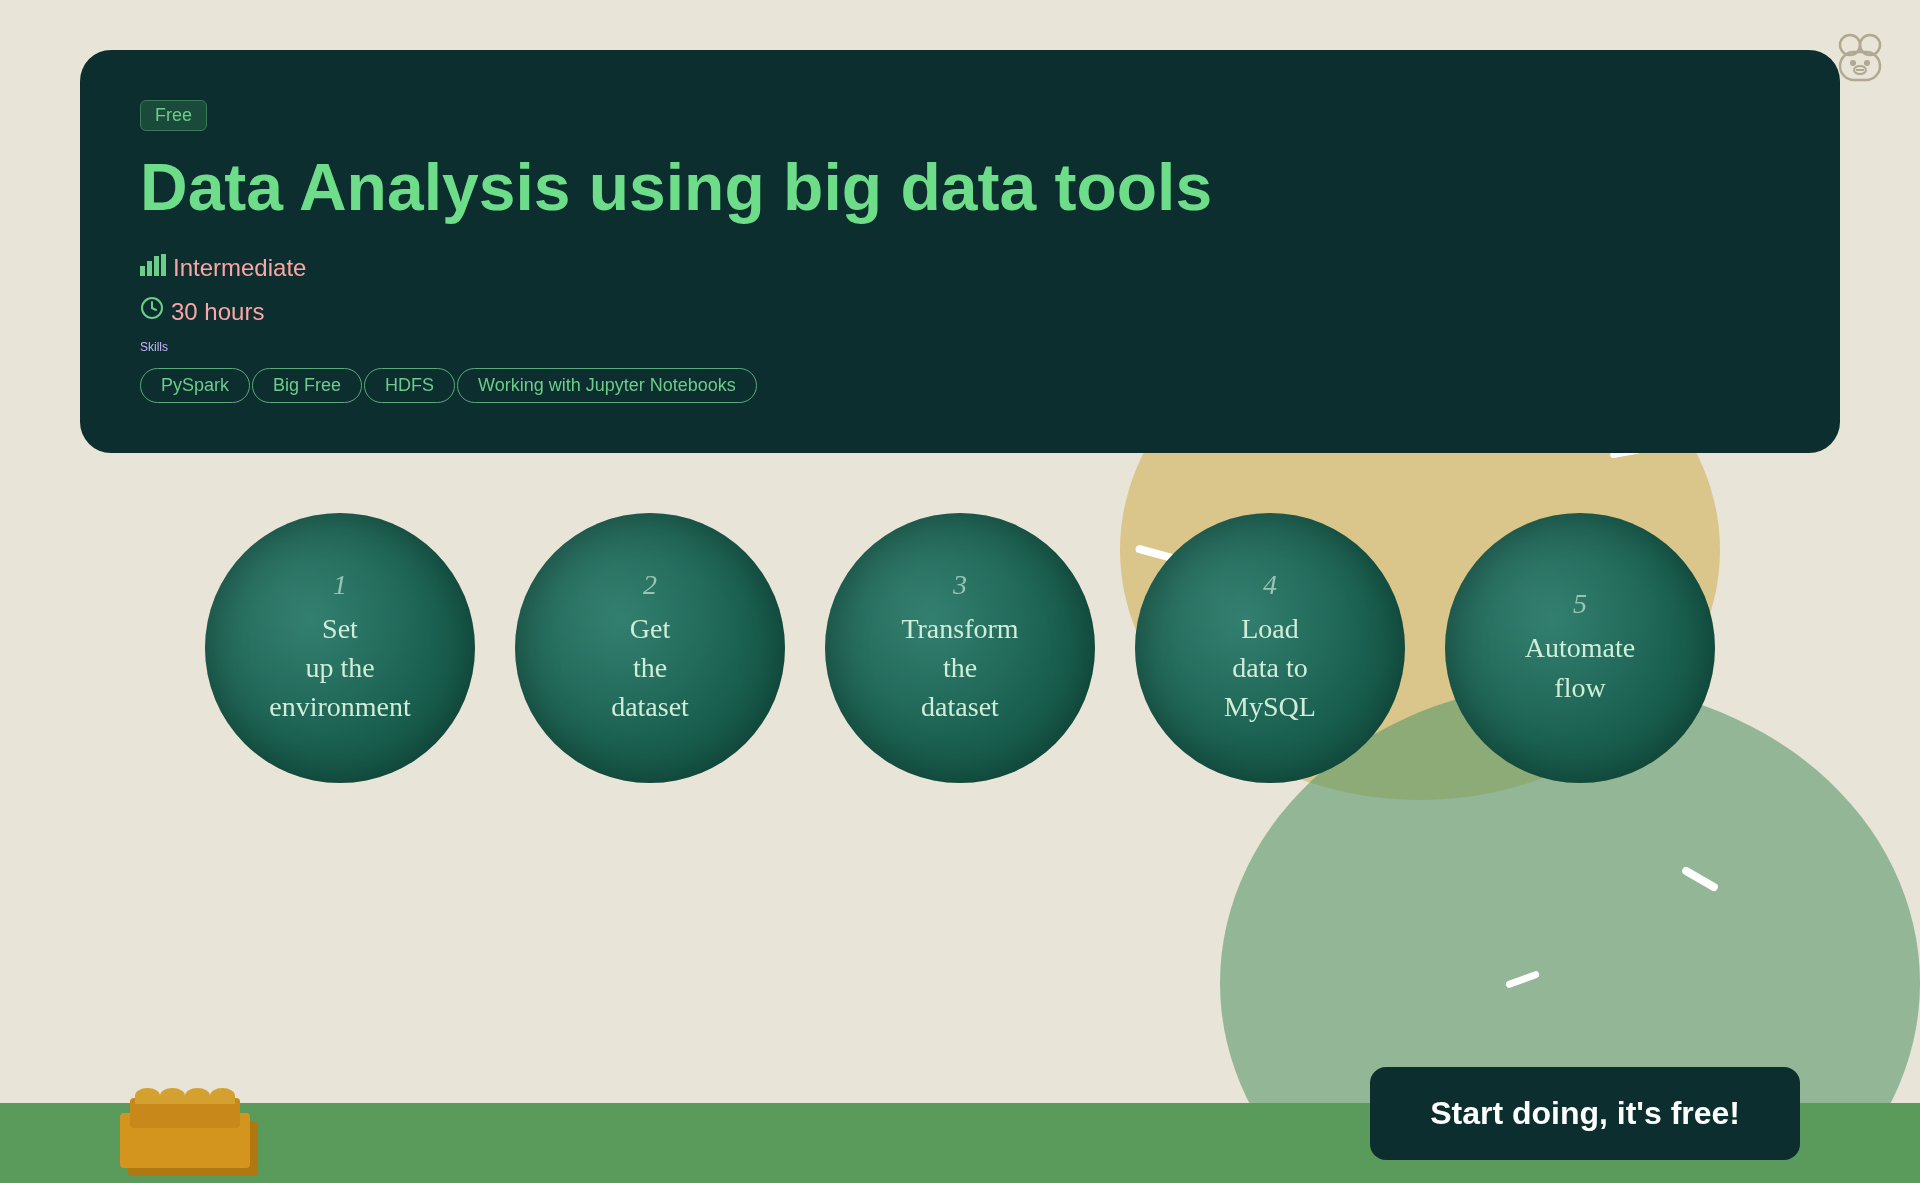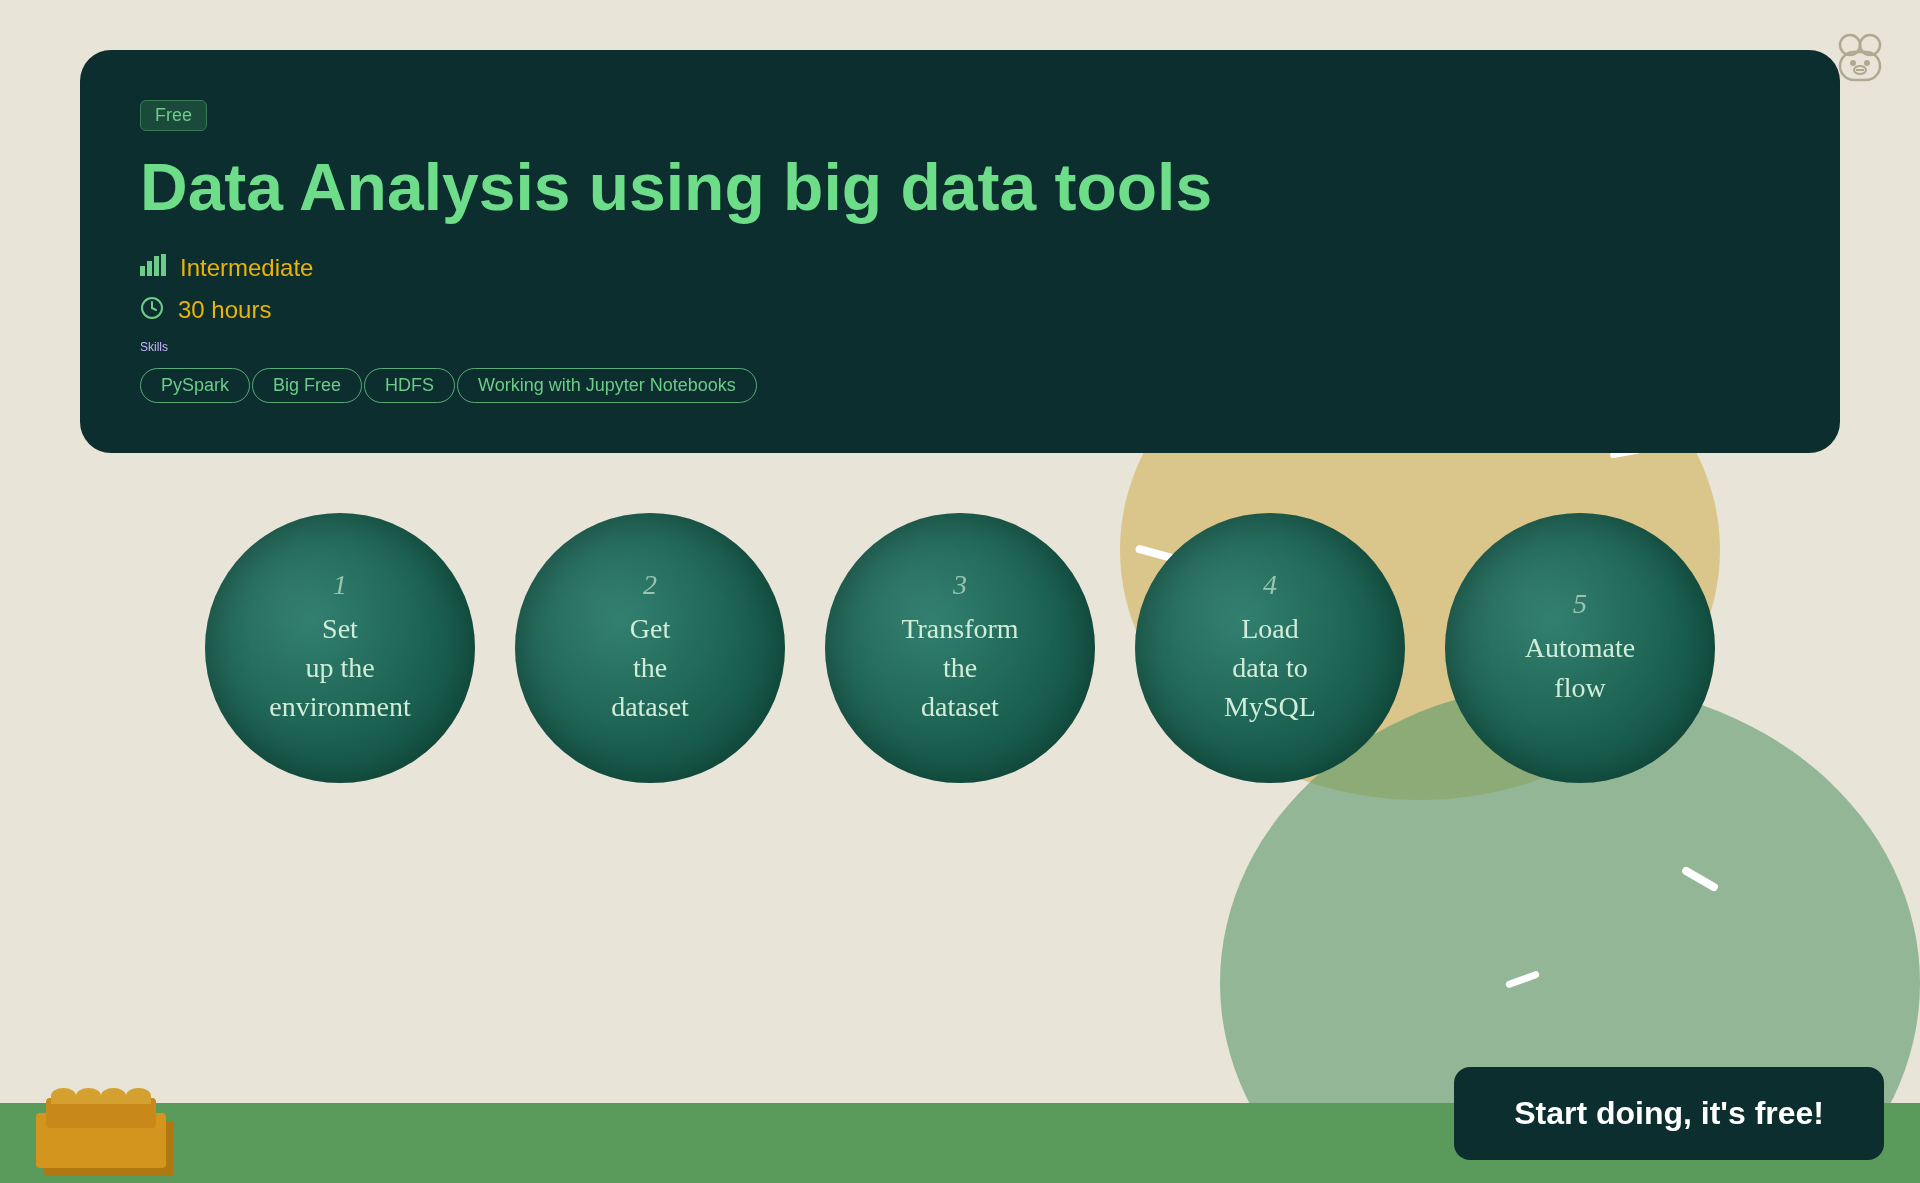--- a/index.html
+++ b/index.html
@@ -96,23 +96,23 @@
       color: #6ddd8a;
       font-size: 66px;
       font-weight: 800;
       font-family: 'Arial Black', sans-serif;
       line-height: 1.1;
       margin-bottom: 30px;
     }
 
     .meta-row {
       display: flex;
-      align-items: flex-start;
-      gap: 14px;
-      color: #eab308;
+      align-items: flex-end;
+      gap: 7px;
+      color: #fca5a5;
       font-size: 24px;
       font-family: sans-serif;
       margin-bottom: 14px;
     }
 
     .meta-icon {
       font-size: 22px;
     }
 
     .skills-label {
@@ -199,21 +199,21 @@
     .bottom-section {
       position: absolute;
       bottom: 0;
       left: 0;
       right: 0;
       height: 140px;
       z-index: 3;
       display: flex;
       align-items: center;
       justify-content: space-between;
-      padding: 0 36px;
+      padding: 0 120px;
     }
 
     
     .lego-brick {
       width: 130px;
       height: 110px;
       position: relative;
     }
 
     .lego-top {

